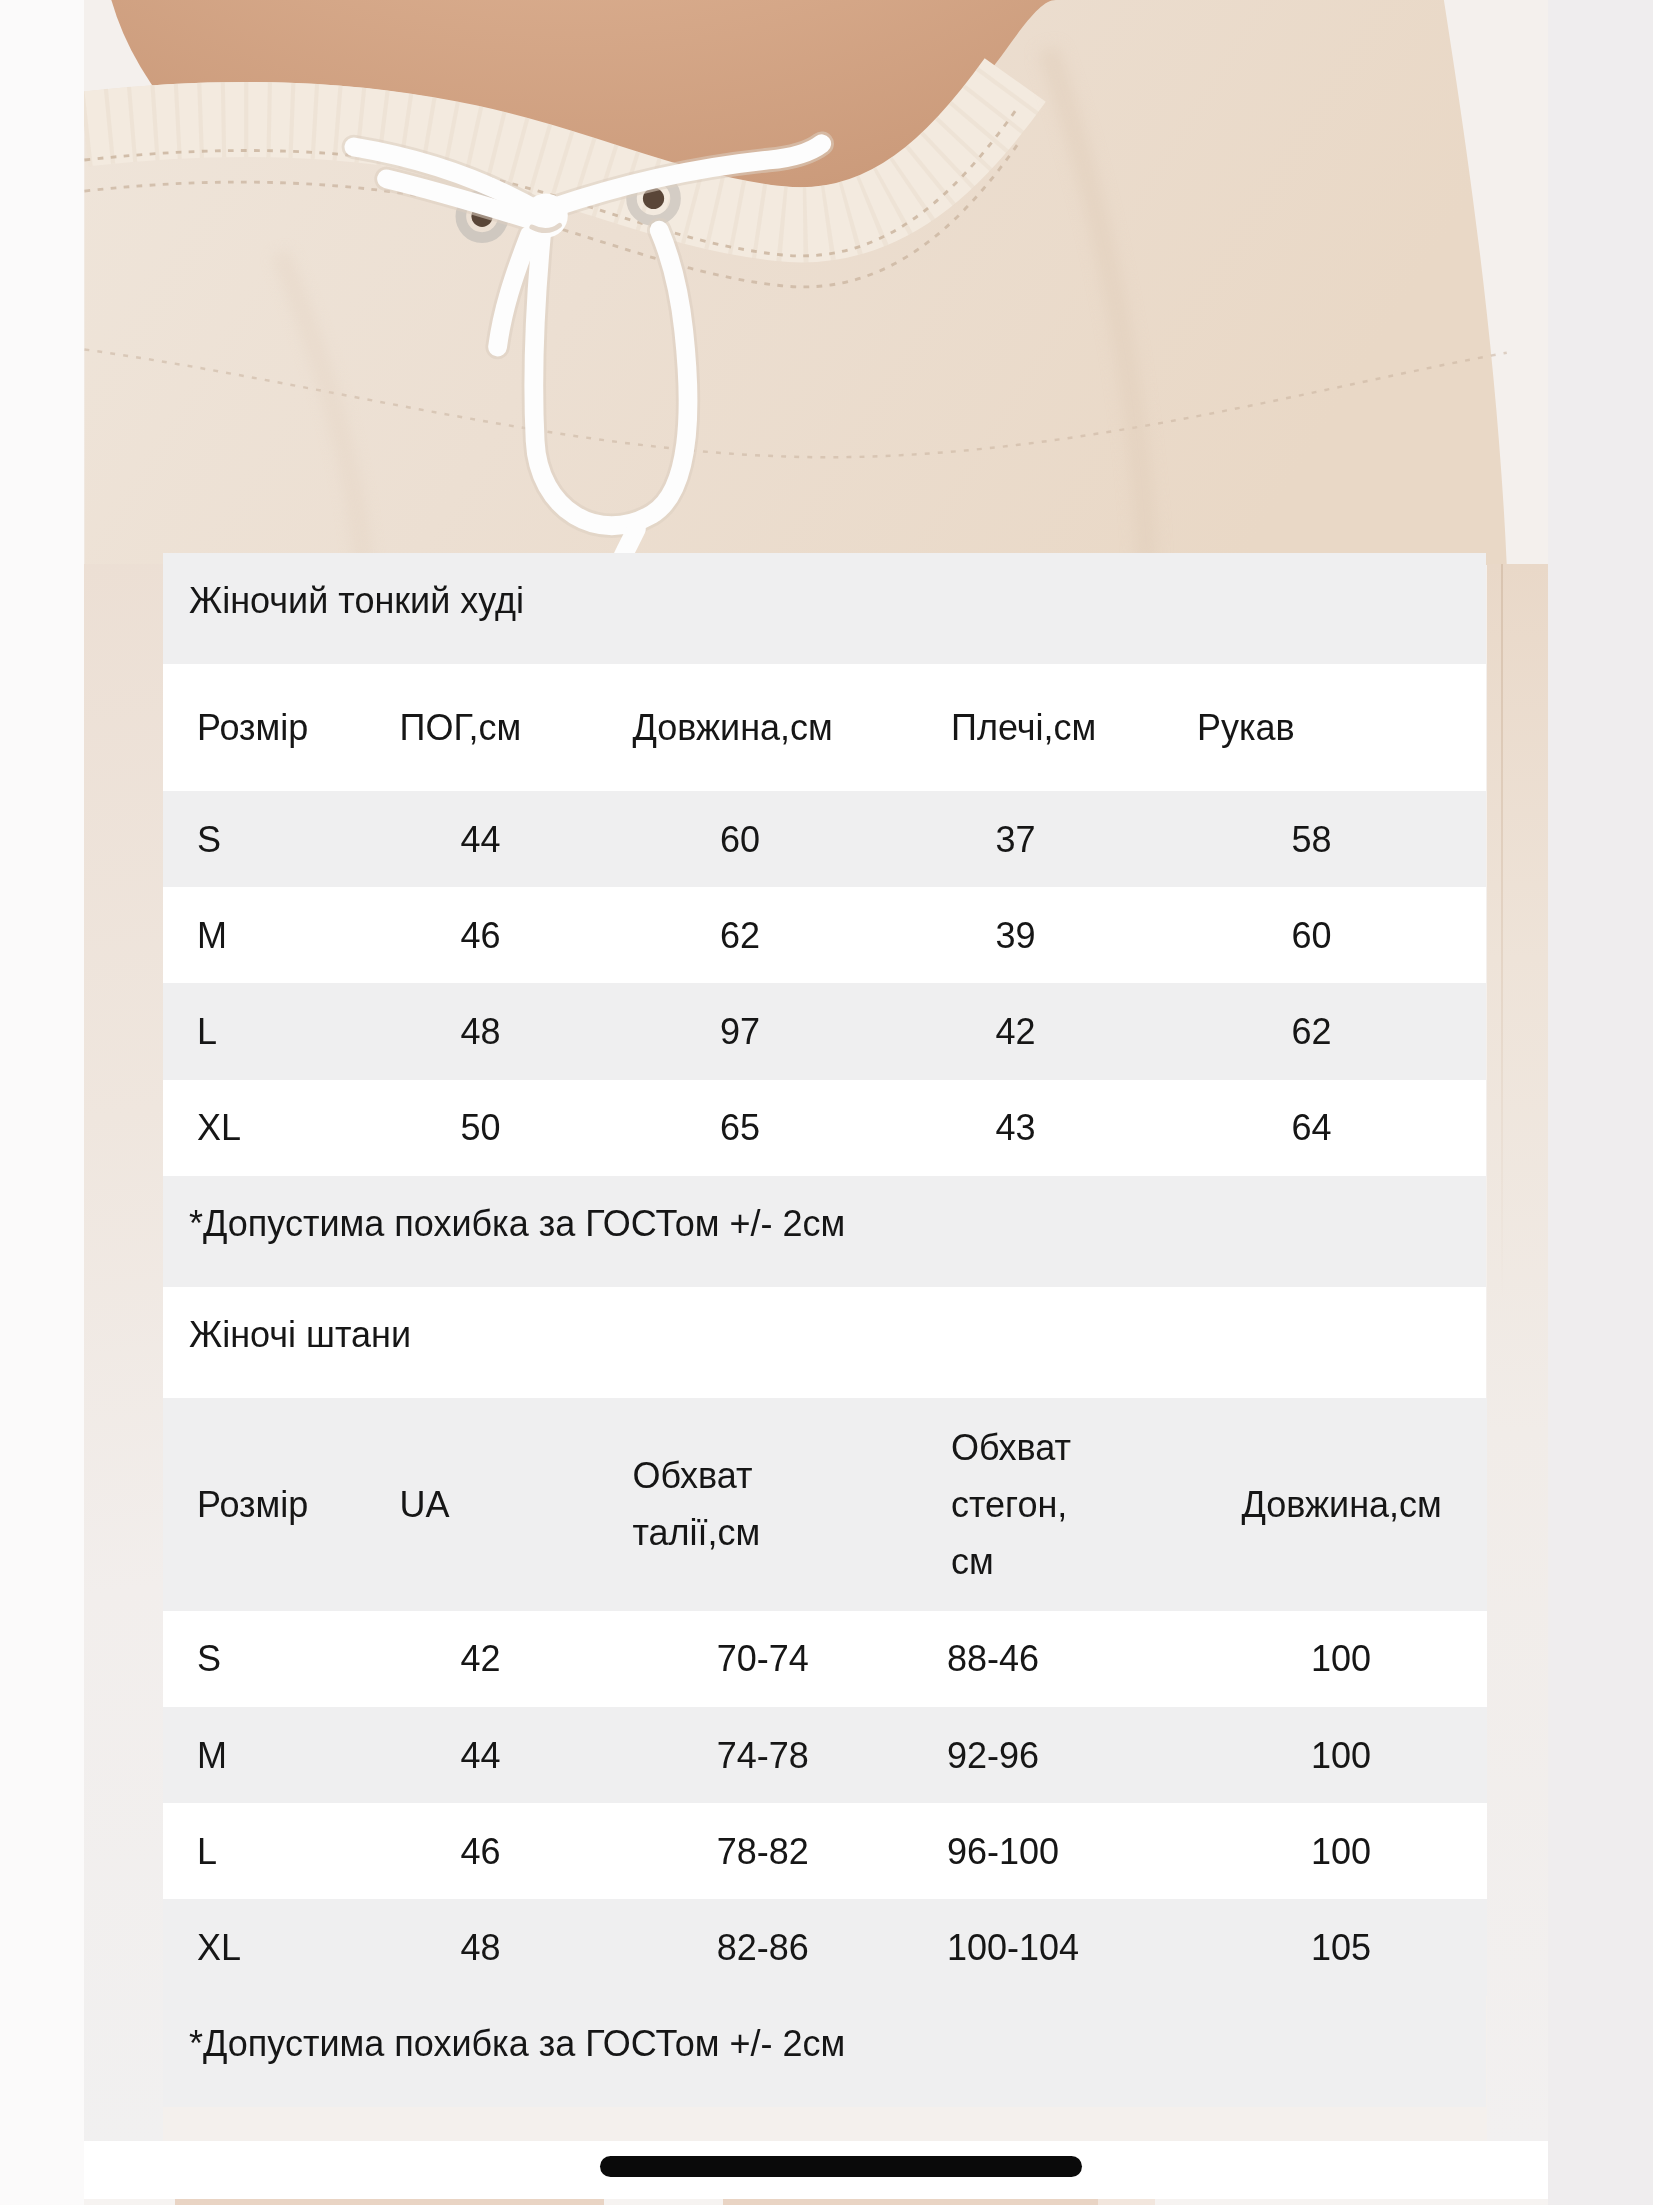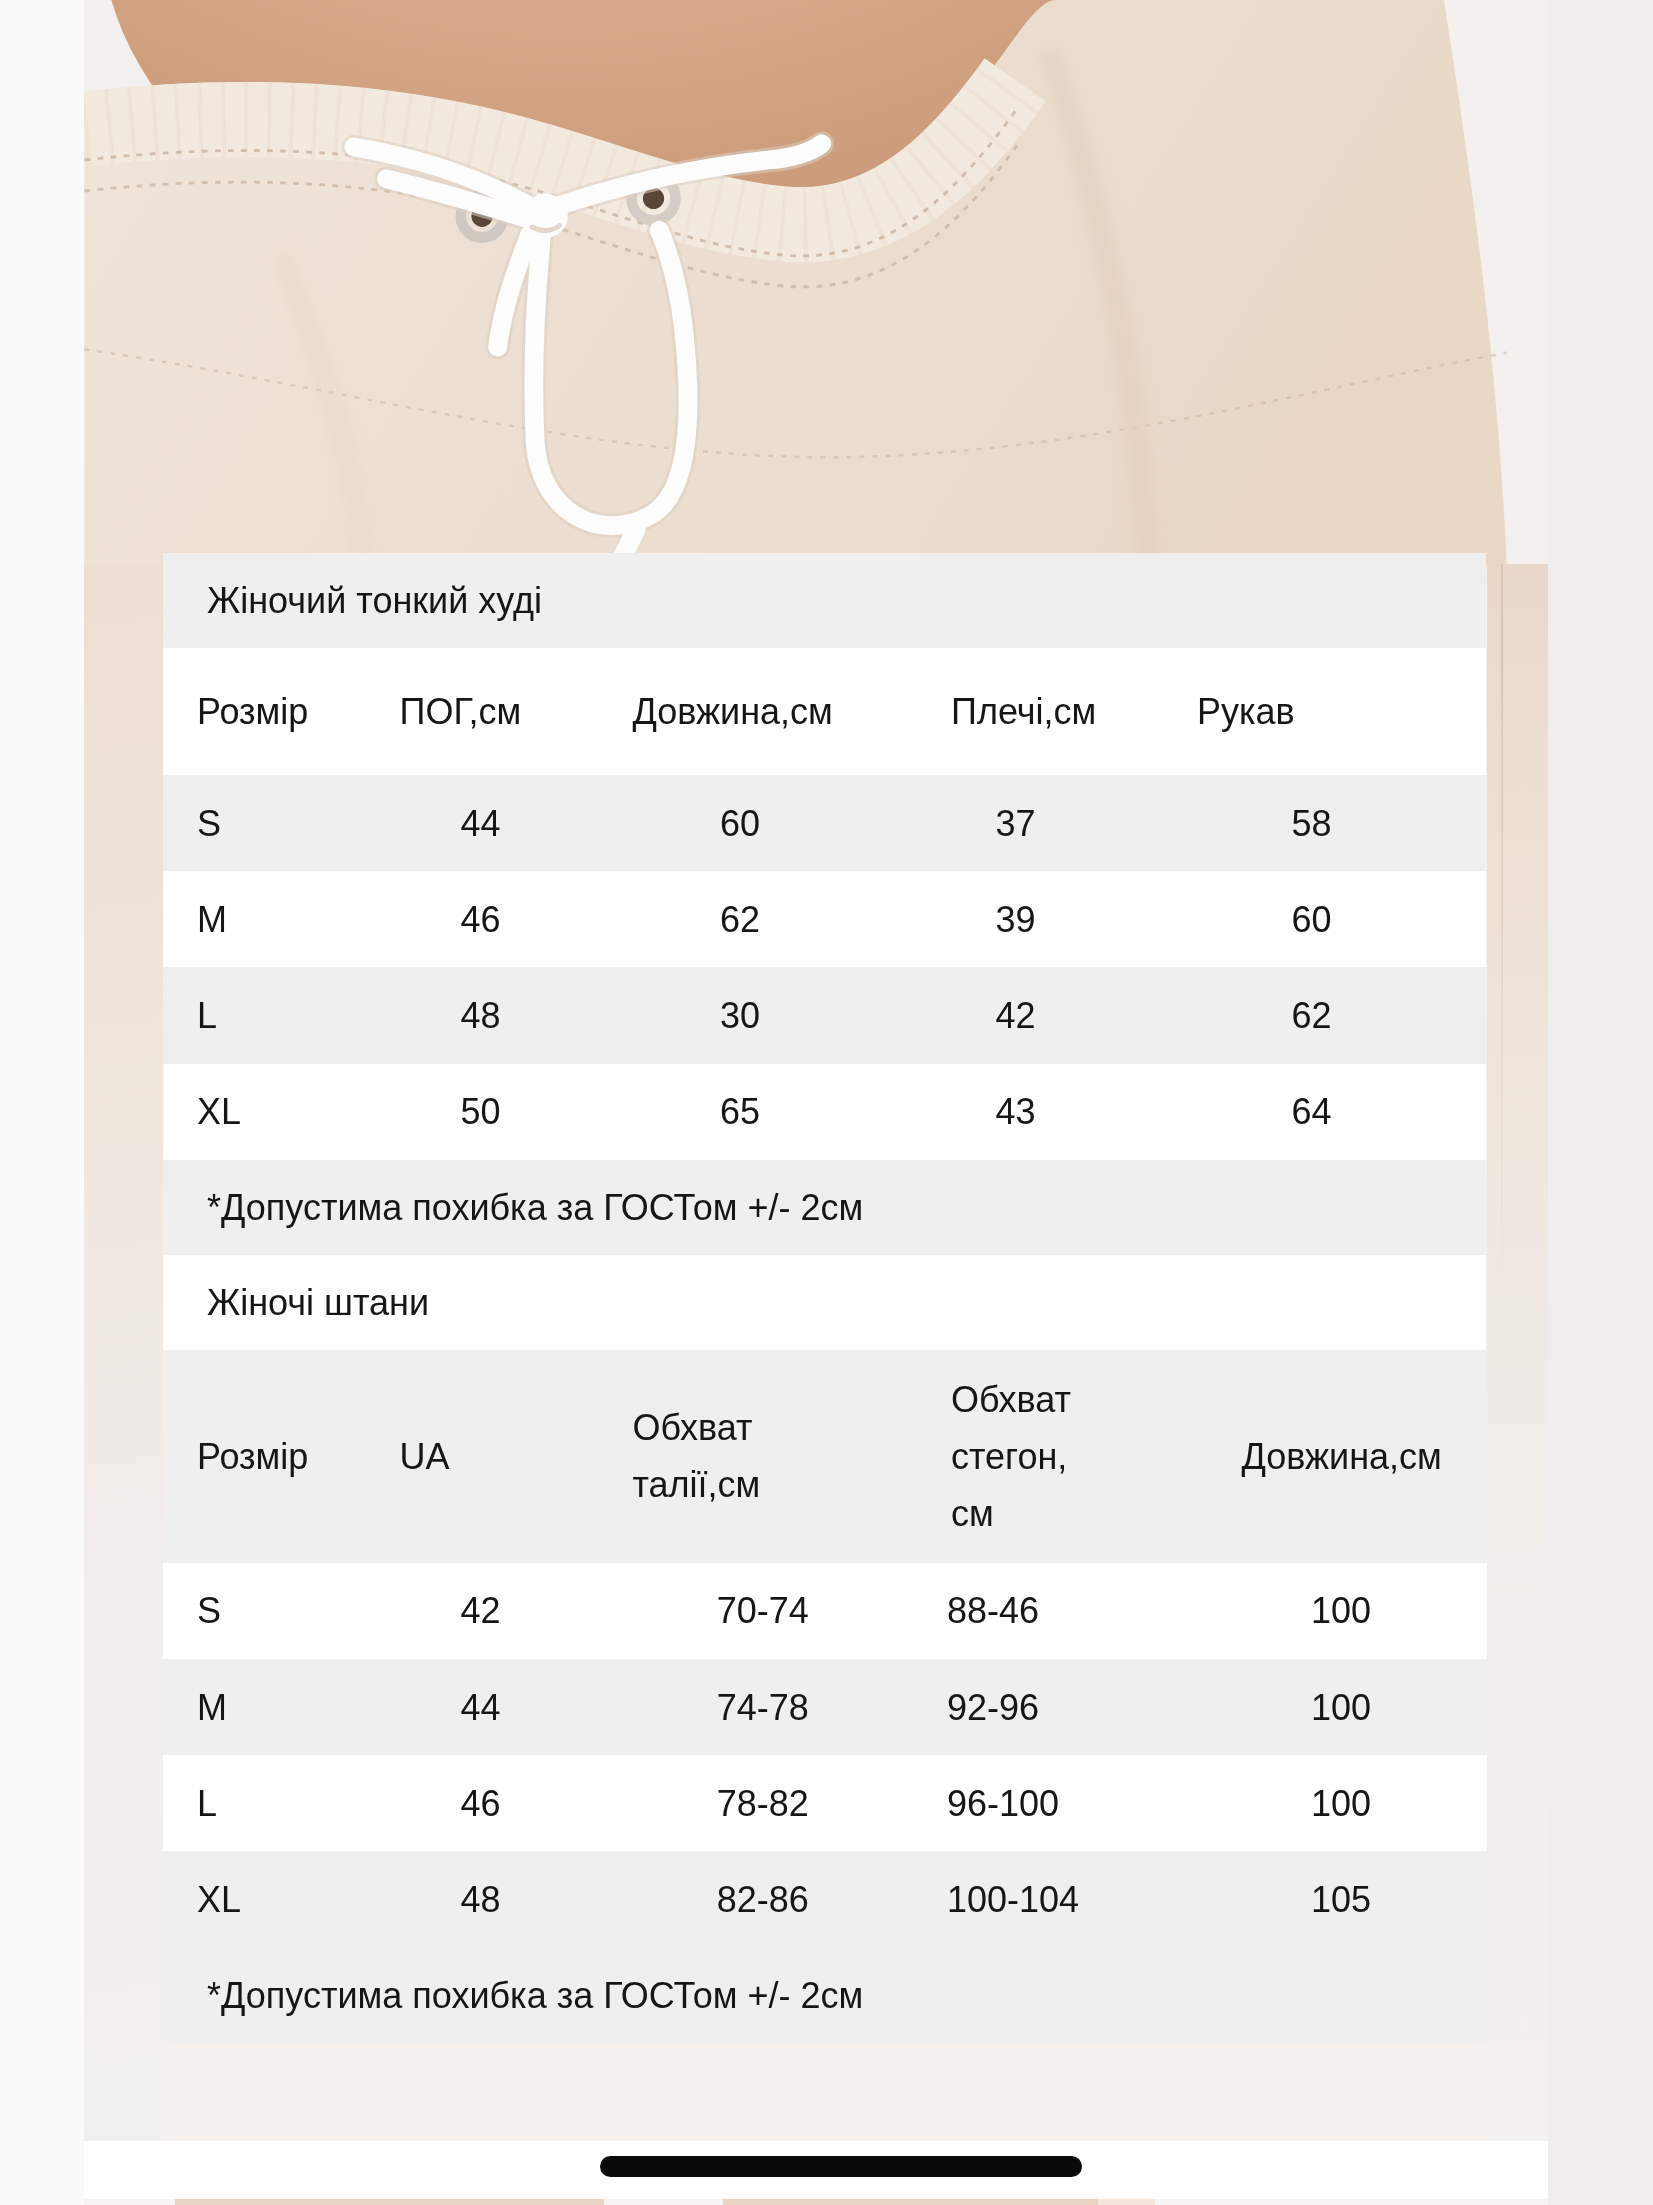--- a/index.html
+++ b/index.html
@@ -36,21 +36,21 @@
     position:absolute;left:516px;top:14.7px;width:482px;height:21px;
     border-radius:10.6px;background:#0a0a0a;
   }
   .bottom-strip{position:absolute;left:0;top:2199px;width:1464px;height:6.5px;background:#f6f3f1;}
   .bottom-thumb-a{position:absolute;left:91px;top:0;width:429px;height:6.5px;background:#e9d4c4;}
   .bottom-thumb-b{position:absolute;left:639px;top:0;width:376px;height:6.5px;background:#e9d4c4;}
   .bottom-thumb-c{position:absolute;left:1014px;top:0;width:57px;height:6.5px;background:#f2e6dd;}
 
   .panel{position:absolute;left:163px;top:553px;width:1323px;z-index:5;font-size:36px;}
   .row-title,.row-note{
-    height:95px;line-height:95px;padding-left:44px;background:#ffffff;
+    height:111px;line-height:95px;padding-left:26px;background:#ffffff;
     white-space:nowrap;
   }
   .gray{background:#efeff0;}
   table{border-collapse:collapse;table-layout:fixed;width:1323px;font-size:36px;color:#161616;}
   th,td{font-weight:normal;line-height:57px;vertical-align:middle;}
   thead th{text-align:left;background:#ffffff;}
   .t-hoodie thead th{padding-top:35px;padding-bottom:35px;}
   .t-pants thead th{padding-top:21px;padding-bottom:21px;background:#efeff0;white-space:pre-line;}
   td{padding-top:19.6px;padding-bottom:19.6px;}
   tr.gray td{background:#efeff0;}
@@ -177,21 +177,21 @@
       <tr class="white">
         <td class="c-first">M</td>
         <td class="num">46</td>
         <td class="num">62</td>
         <td class="num">39</td>
         <td class="num">60</td>
       </tr>
       <tr class="gray">
         <td class="c-first">L</td>
         <td class="num">48</td>
-        <td class="num">30</td>
+        <td class="num">97</td>
         <td class="num">42</td>
         <td class="num">62</td>
       </tr>
       <tr class="white">
         <td class="c-first">XL</td>
         <td class="num">50</td>
         <td class="num">65</td>
         <td class="num">43</td>
         <td class="num">64</td>
       </tr>

